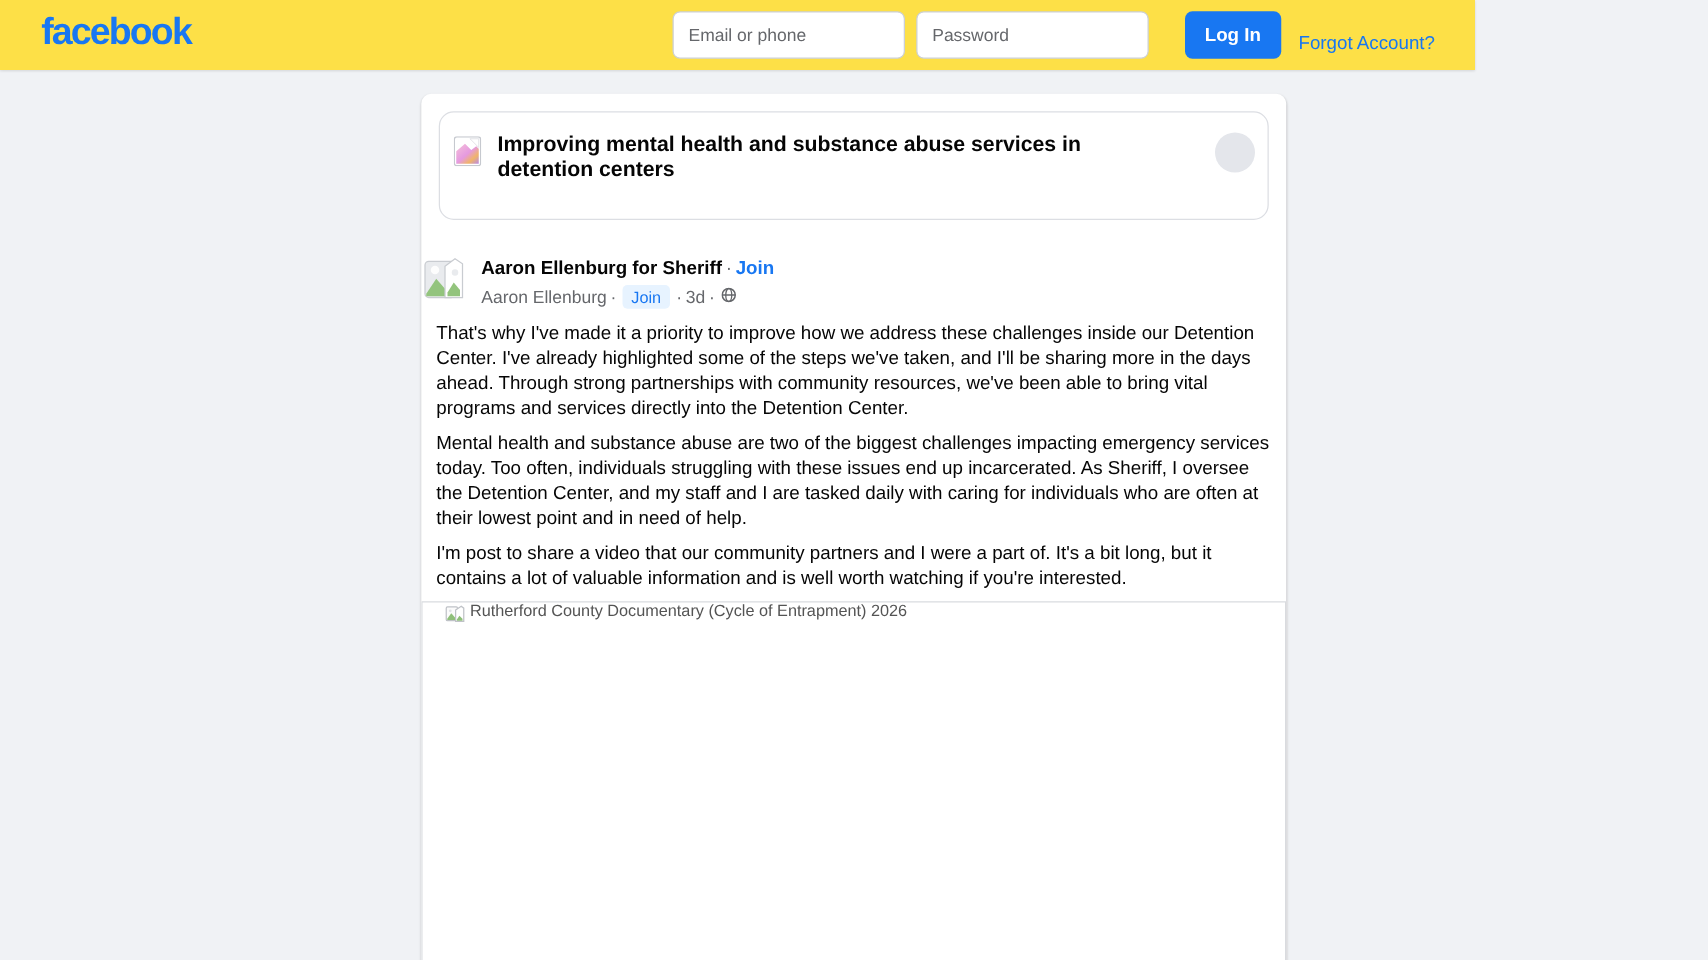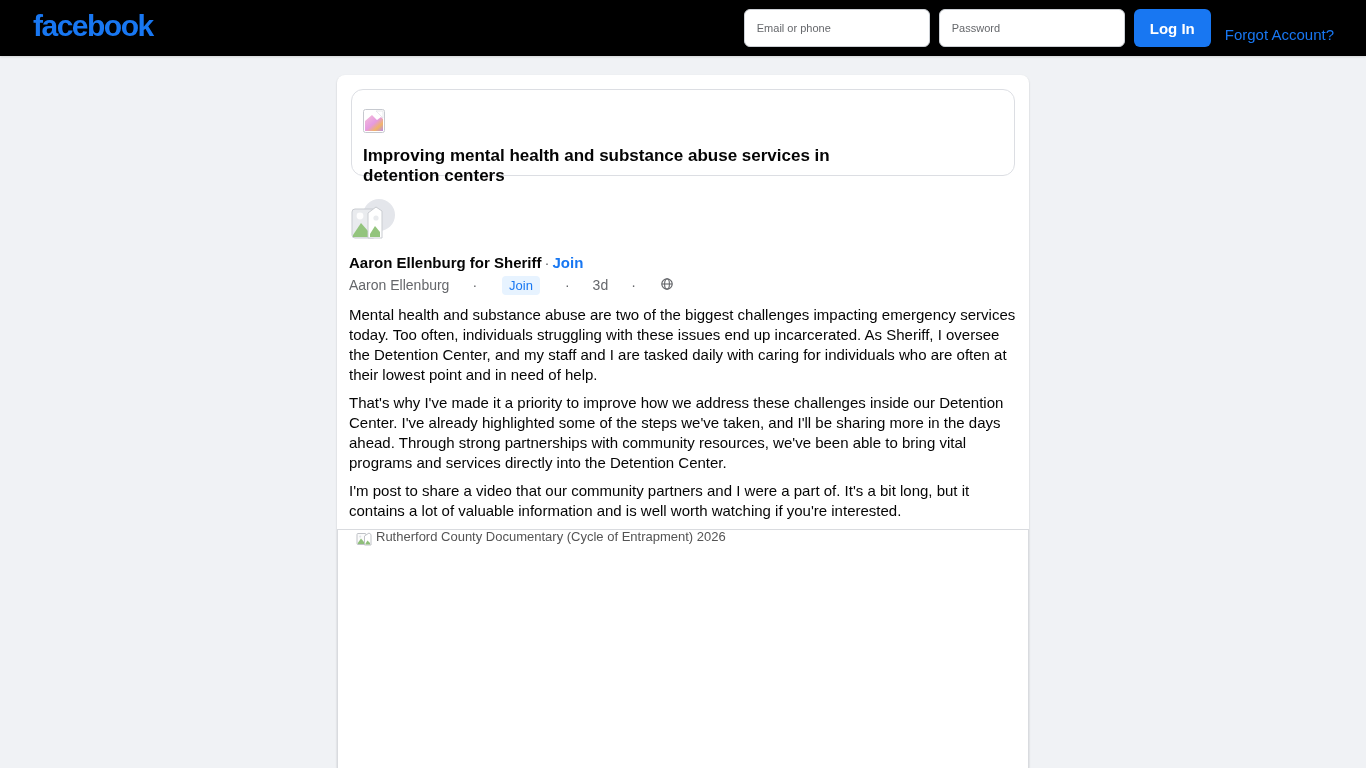--- a/index.html
+++ b/index.html
@@ -5,49 +5,50 @@
   * { margin:0; padding:0; box-sizing:border-box; }
   html,body { width:1366px; height:768px; }
   body {
     font-family:"Liberation Sans", sans-serif;
     background:#f0f2f5;
     overflow:hidden;
     position:relative;
   }
   
   .top-bar {
-    position:absolute; top:0; left:0; width:1366px; height:56px;
-    background:#000000;
+    position:absolute; top:0; left:0; width:1180px; height:56px;
+    background:#fde047;
     box-shadow:0 1px 2px rgba(0,0,0,.12);
     z-index:10;
   }
   .fb-logo {
     position:absolute; left:33px; top:9px;
     font-size:30px; font-weight:bold; letter-spacing:-1.5px;
     color:#1877f2; cursor:pointer;
   }
   .login-controls {
     position:absolute; right:32px; top:9px;
     display:flex; align-items:center; gap:9px; height:38px;
   }
   .login-input {
     width:186px; height:38px;
     border:1px solid #ccd0d5; border-radius:6px;
-    padding:0 12px; font-size:11px; color:#1c1e21;
+    padding:0 12px; font-size:14px; color:#1c1e21;
     font-family:"Liberation Sans", sans-serif;
     outline:none; background:#fff;
   }
   .login-input::placeholder { color:#65676b; }
   .login-btn {
     height:38px; padding:0 16px;
     background:#1877f2; color:#fff;
     border:none; border-radius:6px;
     font-size:15px; font-weight:bold;
     font-family:"Liberation Sans", sans-serif;
     cursor:pointer;
+    margin-left:20px;
   }
   .forgot-link {
     color:#1877f2; font-size:15px; text-decoration:none;
     margin-left:5px; cursor:pointer; white-space:nowrap;margin-top:13px;
   }
 
   
   .post-card {
     position:absolute; left:337px; top:75px;
     width:692px; height:693px;
@@ -55,47 +56,46 @@
     box-shadow:0 1px 2px rgba(0,0,0,.2);
     overflow:hidden;
   }
   
   .ai-card {
     margin:14px; height:87px;
     border:1px solid #dcdee3; border-radius:12px;
     display:flex; align-items:flex-start; gap:13px;
     padding:16px 10px 0 11px;
     background:#fff;
-    flex-direction:column;
   }
   .ai-thumb { width:22px; height:24px; flex:0 0 auto; margin-top:3px; }
   .ai-text { flex:1 1 auto; min-width:0; }
   .ai-title {
     font-size:17px; font-weight:bold; color:#050505;
     line-height:20px; max-width:530px;
   }
   .ai-subtitle { font-size:15px; color:#65676b; margin-top:4px; line-height:20px; }
   .ai-circle {
     width:32px; height:32px; border-radius:50%;
     background:#e4e6eb; flex:0 0 auto; border:none; cursor:pointer;
   }
 
   
   .post-header {
-    display:flex; gap:8px; padding:14px 12px 0 12px; align-items:flex-start;flex-direction:column;
+    display:flex; gap:8px; padding:14px 12px 0 0; align-items:flex-start;
   }
   .avatar { width:40px; height:40px; flex:0 0 auto; }
   .ph-lines { padding-top:1px; }
   .name-line { font-size:15px; line-height:20px; }
   .group-name { font-weight:bold; color:#050505; cursor:pointer; }
   .sep { color:#65676b; padding:0 3px; }
   .join-link { color:#1877f2; font-weight:bold; text-decoration:none; cursor:pointer; }
   .meta-line {
     font-size:14px; color:#65676b; margin-top:3px;
-    display:flex; align-items:center; line-height:17px;gap:20px;
+    display:flex; align-items:center; line-height:17px;
   }
   .admin-badge {
     background:#e7f3ff; color:#1877f2;
     font-size:13px; border-radius:4px;
     padding:1px 7px; margin:0 2px;
   }
   .globe-icon { display:inline-block; margin-left:2px; }
 
   
   .post-body { padding:10px 12px 0 12px; }
@@ -181,22 +181,22 @@
             <circle cx="6" cy="6" r="5.2" fill="none" stroke="#65676b" stroke-width="1.2"></circle>
             <line x1="0.8" y1="6" x2="11.2" y2="6" stroke="#65676b" stroke-width="1.1"></line>
             <ellipse cx="6" cy="6" rx="2.4" ry="5.2" fill="none" stroke="#65676b" stroke-width="1.1"></ellipse>
           </svg>
         </span>
       </div>
     </div>
   </section>
 
   <section class="post-body">
+    <p>That's why I've made it a priority to improve how we address these challenges inside our Detention Center. I've already highlighted some of the steps we've taken, and I'll be sharing more in the days ahead. Through strong partnerships with community resources, we've been able to bring vital programs and services directly into the Detention Center.</p>
     <p>Mental health and substance abuse are two of the biggest challenges impacting emergency services today. Too often, individuals struggling with these issues end up incarcerated. As Sheriff, I oversee the Detention Center, and my staff and I are tasked daily with caring for individuals who are often at their lowest point and in need of help.</p>
-    <p>That's why I've made it a priority to improve how we address these challenges inside our Detention Center. I've already highlighted some of the steps we've taken, and I'll be sharing more in the days ahead. Through strong partnerships with community resources, we've been able to bring vital programs and services directly into the Detention Center.</p>
     <p>I'm post to share a video that our community partners and I were a part of. It's a bit long, but it contains a lot of valuable information and is well worth watching if you're interested.</p>
   </section>
 
   <section class="video-box">
     <div class="video-alt-row">
       <span class="broken-icon-small">
         <svg width="16" height="16" viewBox="0 0 16 16">
           <rect x="1" y="1.5" width="9" height="11" rx="1" fill="#fbfbfb" stroke="#bfc2c7"></rect>
           <path d="M1.8 11 L5 6.5 L8 10 L8 12 L1.8 12 Z" fill="#8fbf7a"></path>
           <circle cx="4.2" cy="4.6" r="1.1" fill="#dfe2e6"></circle>

